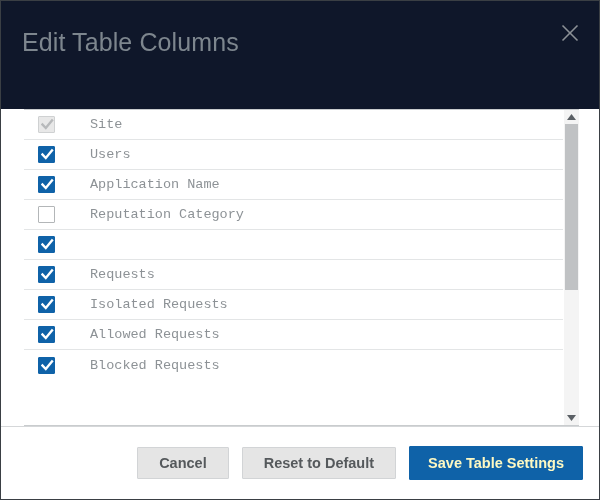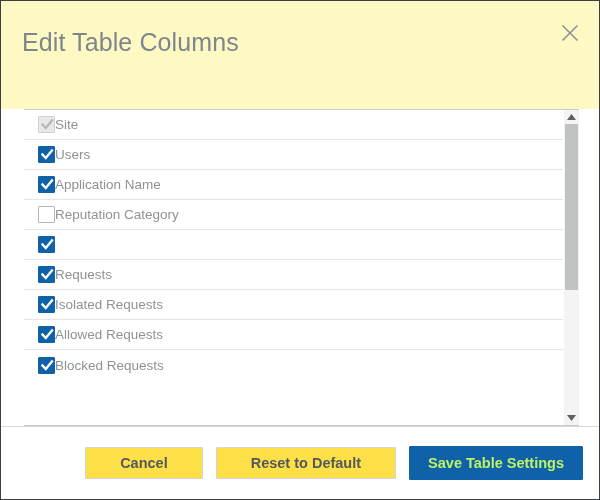--- a/index.html
+++ b/index.html
@@ -25,21 +25,21 @@
     background: #ffffff;
     display: flex;
     flex-direction: column;
   }
 
   
   .dialog-header {
     position: relative;
     height: 108px;
     flex: 0 0 108px;
-    background: #fef9c3;
+    background: #0f172a;
     padding-left: 40px;
   }
   .dialog-title {
     position: absolute;
     left: 21px;
     top: 27px;
     font-size: 25px;
     font-weight: 300;
     color: #7d868e;
     letter-spacing: 0.1px;
@@ -106,23 +106,25 @@
   }
   .cbox .tick {
     position: absolute;
     left: 2px;
     top: 0px;
     width: 13px;
     height: 15px;
     display: block;
   }
   .row-label {
+    margin-left: 35px;
     font-size: 13.5px;
     color: #8d9296;
     white-space: nowrap;
+    font-family: Liberation Mono, monospace;
   }
 
   
   .scrollbar {
     flex: 0 0 15px;
     width: 15px;
     background: #f4f4f4;
     border-left: 1px solid #ffffff;
     position: relative;
     display: flex;
@@ -164,36 +166,36 @@
     align-items: center;
     justify-content: flex-end;
     padding-right: 16px;
     box-sizing: border-box;
     gap: 13px;
   }
   .btn {
     height: 32px;
     box-sizing: border-box;
     border: 1px solid #d2d4d6;
-    background: #fde047;
+    background: #e5e5e5;
     color: #55595c;
     font-size: 14.5px;
     font-weight: 600;
-    padding: 0 34px;
+    padding: 0 21px;
     display: inline-flex;
     align-items: center;
     justify-content: center;
     cursor: pointer;
     border-radius: 1px;
     white-space: nowrap;
   }
   .btn.primary {
     background: #0f62a8;
     border-color: #0f62a8;
-    color: #bef264;
+    color: #fef9c3;
     padding: 16px 18px;
   }
 </style>
 </head>
 <body>
 
 <div class="dialog">
 
   <div class="dialog-header">
     <div class="dialog-title">Edit Table Columns</div>

